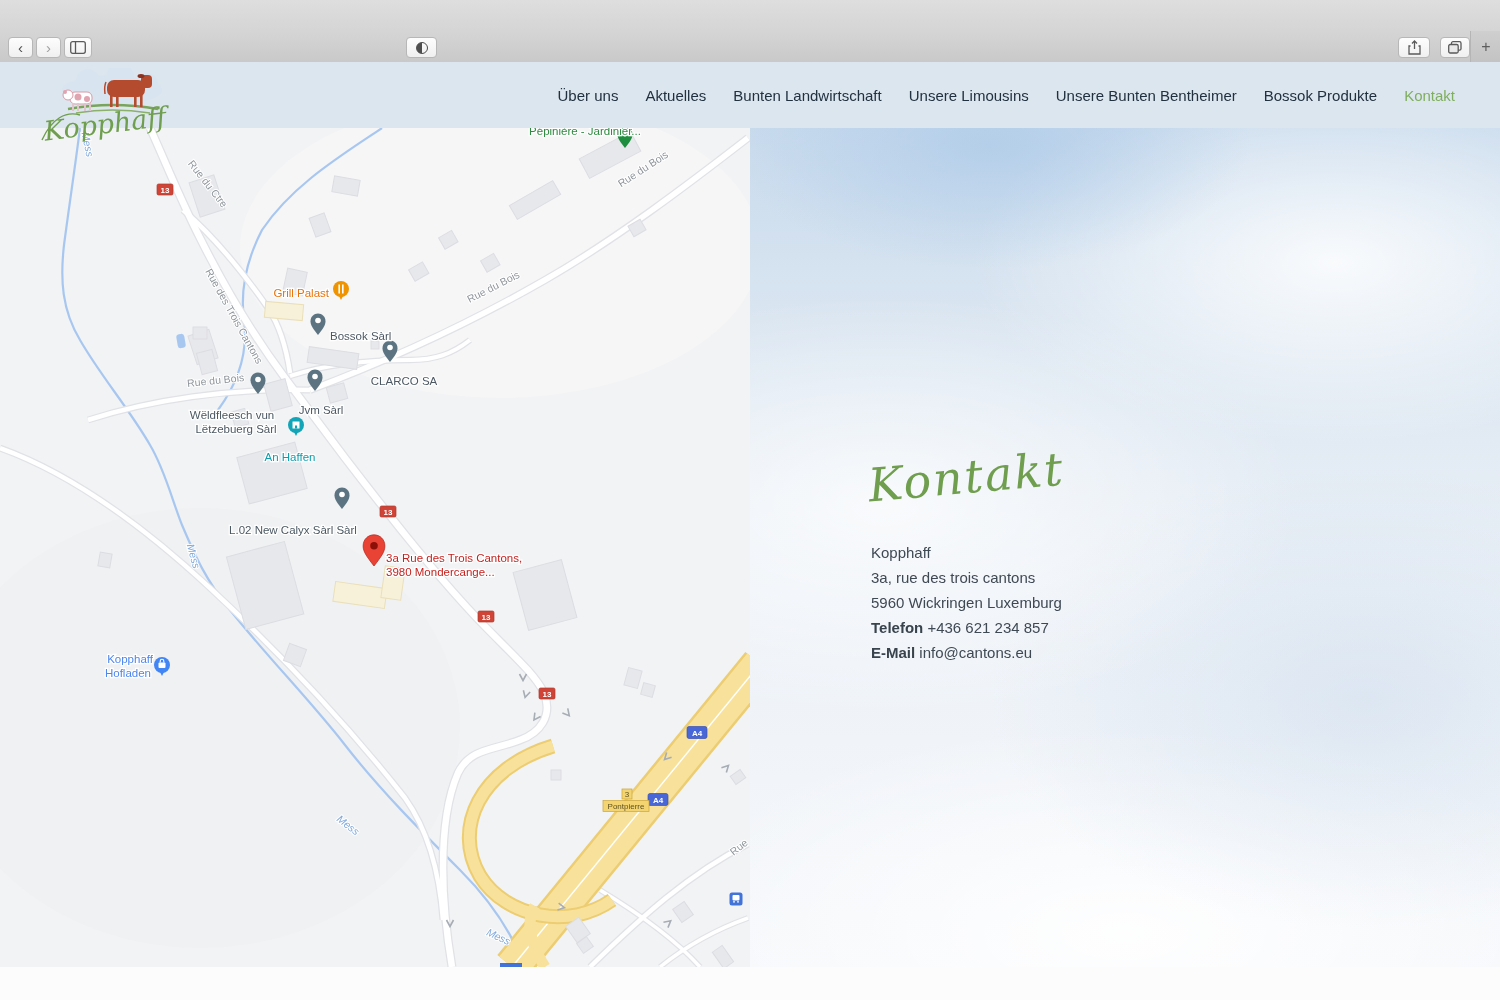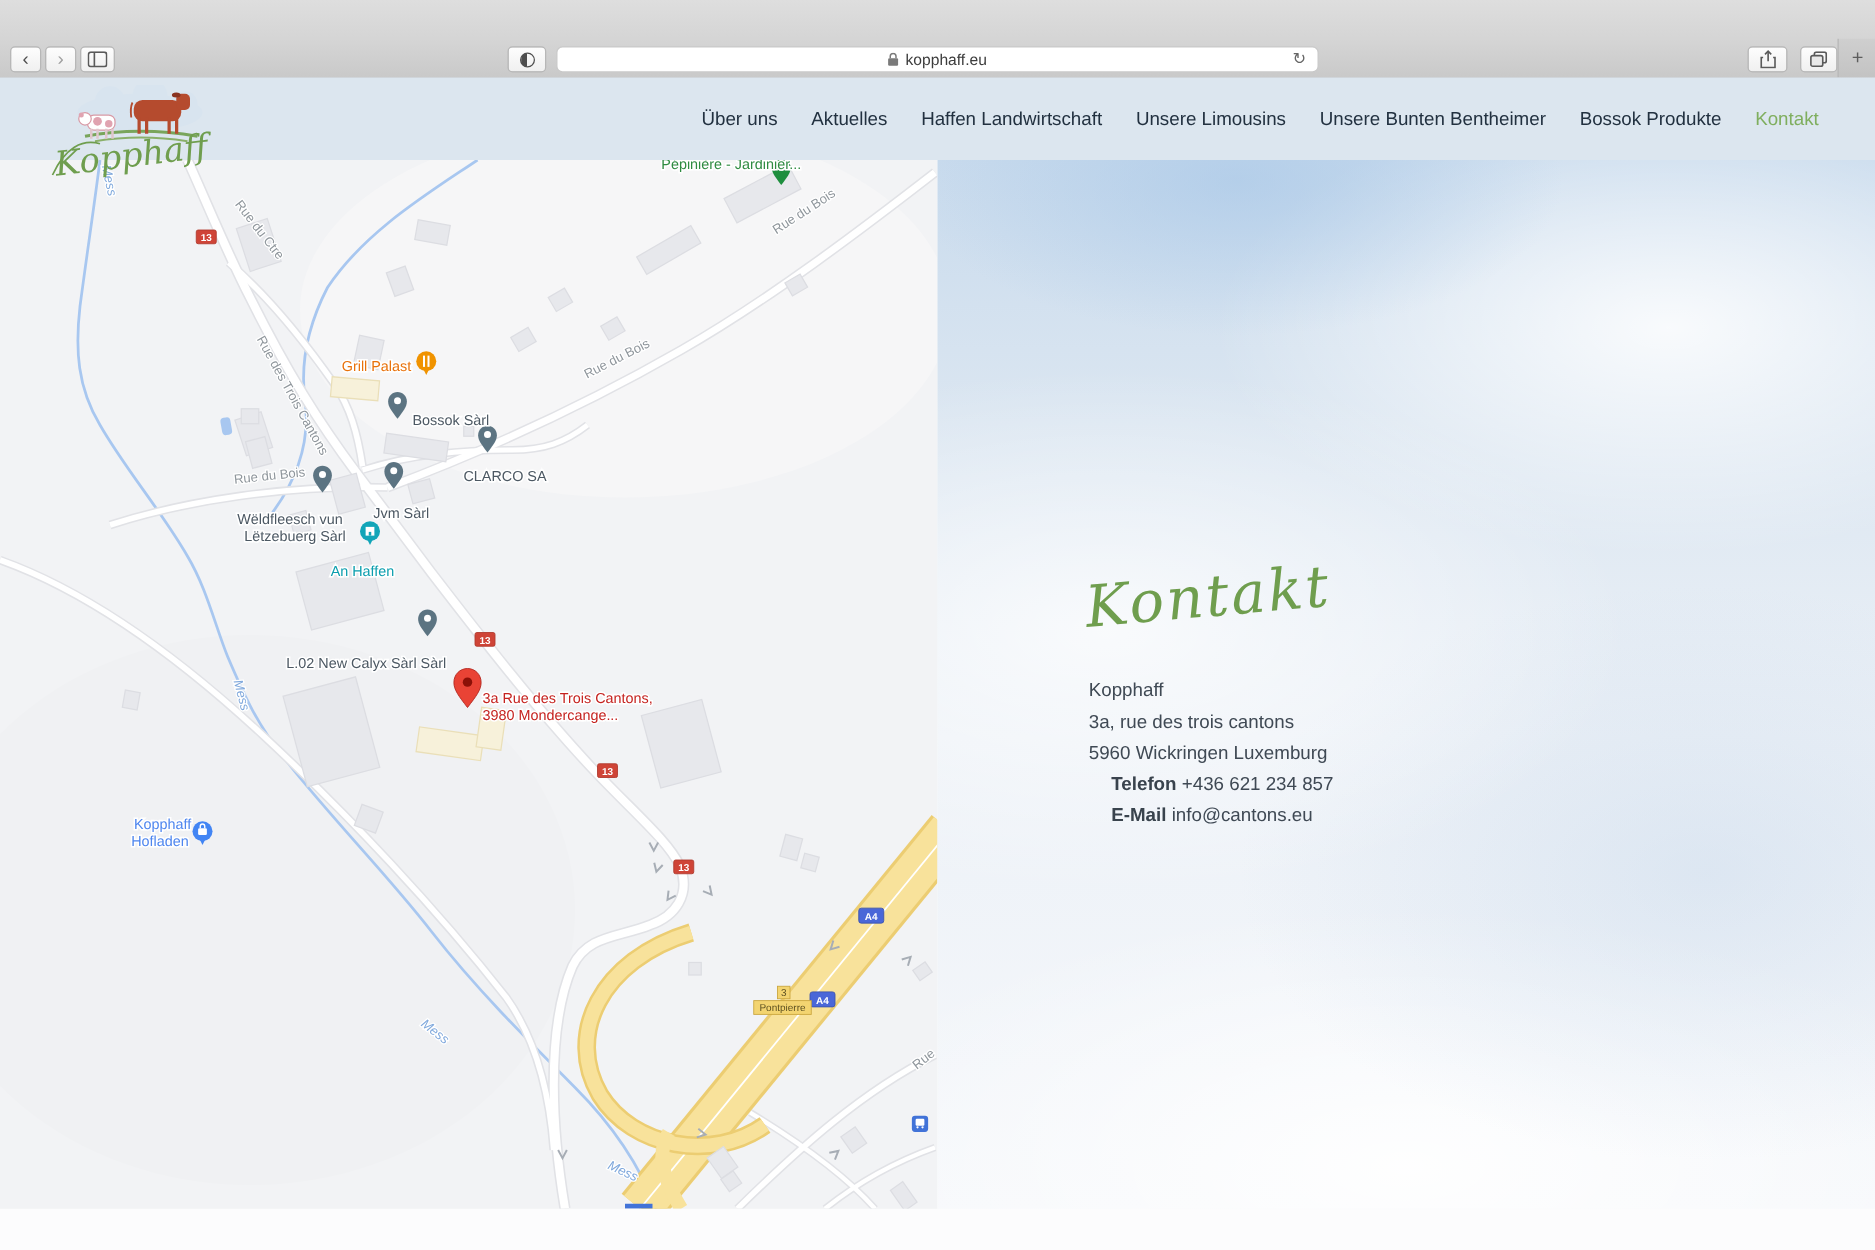--- a/index.html
+++ b/index.html
@@ -49,21 +49,21 @@
         radial-gradient(ellipse 420px 200px at 32% 2%, rgba(166,198,231,0.60), rgba(166,198,231,0) 62%),
         radial-gradient(ellipse 520px 260px at 78% 16%, rgba(255,255,255,0.85), rgba(255,255,255,0) 70%),
         radial-gradient(ellipse 600px 300px at 18% 45%, rgba(255,255,255,0.75), rgba(255,255,255,0) 70%),
         radial-gradient(ellipse 520px 320px at 82% 68%, rgba(186,207,230,0.35), rgba(186,207,230,0) 72%),
         radial-gradient(ellipse 700px 300px at 50% 96%, rgba(255,255,255,0.9), rgba(255,255,255,0) 70%),
         linear-gradient(180deg,#c9dbed 0%,#dbe6f1 25%,#ecf1f7 55%,#f6f8fb 100%);}
 
   .script-heading{position:absolute;left:118px;top:322px;font-family:"DejaVu Serif",serif;
         font-style:italic;font-size:46px;color:#6f9e4e;transform:rotate(-5deg);letter-spacing:2px;}
   .contact-block{position:absolute;left:121px;top:412px;font-size:15px;line-height:25px;color:#3f4954;}
-  .contact-block b{color:#39434d;margin-left:18px;}
+  .contact-block b{color:#39434d;}
 
   
   .mt{font-family:"Liberation Sans",sans-serif;paint-order:stroke;stroke:#ffffff;stroke-width:2.5px;}
   .road-lbl{font-size:10.5px;fill:#8f969c;stroke-width:2px;}
   .poi-lbl{font-size:11.5px;fill:#4c5863;}
   .green-lbl{font-size:11.5px;fill:#2e8b40;}
   .orange-lbl{font-size:11.5px;fill:#e8710a;}
   .red-lbl{font-size:11.5px;fill:#c5221f;}
   .blue-lbl{font-size:11.5px;fill:#4e86ef;}
   .teal-lbl{font-size:11.5px;fill:#0b9eae;}
@@ -79,49 +79,41 @@
   <div class="cbtn" id="btn-forward">›</div>
   <div class="cbtn" id="btn-sidebar">
     <svg width="16" height="13" viewBox="0 0 16 13">
       <rect x="0.7" y="0.7" width="14.6" height="11.6" rx="2" fill="none" stroke="#5a5a5a" stroke-width="1.3"></rect>
       <line x1="5.5" y1="0.7" x2="5.5" y2="12.3" stroke="#5a5a5a" stroke-width="1.3"></line>
     </svg>
   </div>
   <div class="cbtn" id="btn-shield">
     <div class="half-circle"></div>
   </div>
-  <div class="urlbar">
-    <svg width="9" height="11" viewBox="0 0 9 11">
-      <rect x="0.5" y="4.5" width="8" height="6" rx="1" fill="#7a7a7a"></rect>
-      <path d="M2.2,4.5 V3 a2.3,2.3 0 0 1 4.6,0 V4.5" fill="none" stroke="#7a7a7a" stroke-width="1.2"></path>
-    </svg>
-    <span>kopphaff.eu</span>
-    <span class="reload">↻</span>
-  </div>
   <div class="cbtn" id="btn-share">
     <svg width="13" height="15" viewBox="0 0 13 15">
       <path d="M2.5,6 H1 V14 H12 V6 H10.5" fill="none" stroke="#5a5a5a" stroke-width="1.3"></path>
       <line x1="6.5" y1="1.5" x2="6.5" y2="9" stroke="#5a5a5a" stroke-width="1.3"></line>
       <path d="M4,3.5 L6.5,1 L9,3.5" fill="none" stroke="#5a5a5a" stroke-width="1.3"></path>
     </svg>
   </div>
   <div class="cbtn" id="btn-tabs">
     <svg width="14" height="13" viewBox="0 0 14 13">
       <rect x="3.5" y="0.7" width="9.5" height="8.5" rx="1.5" fill="none" stroke="#5a5a5a" stroke-width="1.3"></rect>
       <rect x="0.7" y="3.5" width="9.5" height="8.5" rx="1.5" fill="#e9e9e9" stroke="#5a5a5a" stroke-width="1.3"></rect>
     </svg>
   </div>
   <div class="newtab-zone">+</div>
 </div>
 
 <div class="site-header">
   <nav class="nav">
     <a href="#">Über uns</a>
     <a href="#">Aktuelles</a>
-    <a href="#">Haffen Landwirtschaft</a>
+    <a href="#">Bunten Landwirtschaft</a>
     <a href="#">Unsere Limousins</a>
     <a href="#">Unsere Bunten Bentheimer</a>
     <a href="#">Bossok Produkte</a>
     <a href="#" class="active">Kontakt</a>
   </nav>
 </div>
 
 <div class="logo">
   <svg width="150" height="80" viewBox="0 0 150 80">
     <ellipse cx="74" cy="22" rx="50" ry="15" fill="#d8e4ef"></ellipse>

